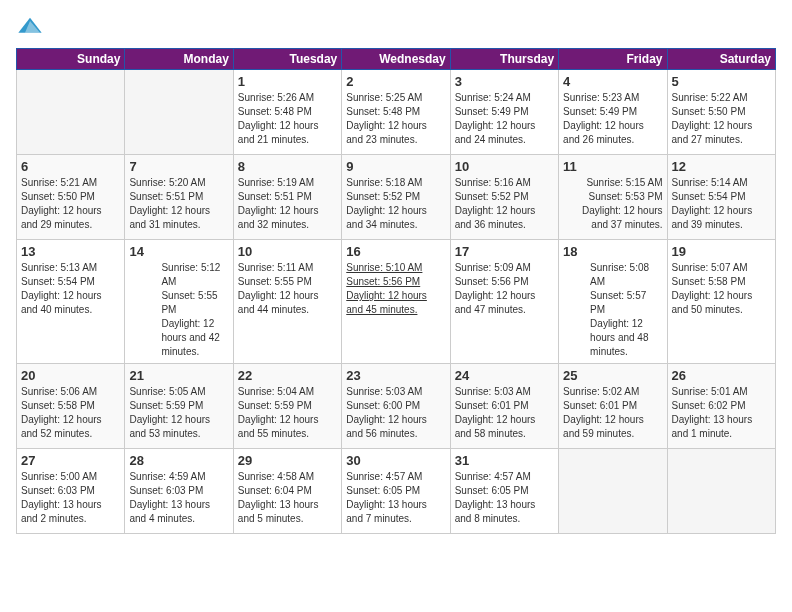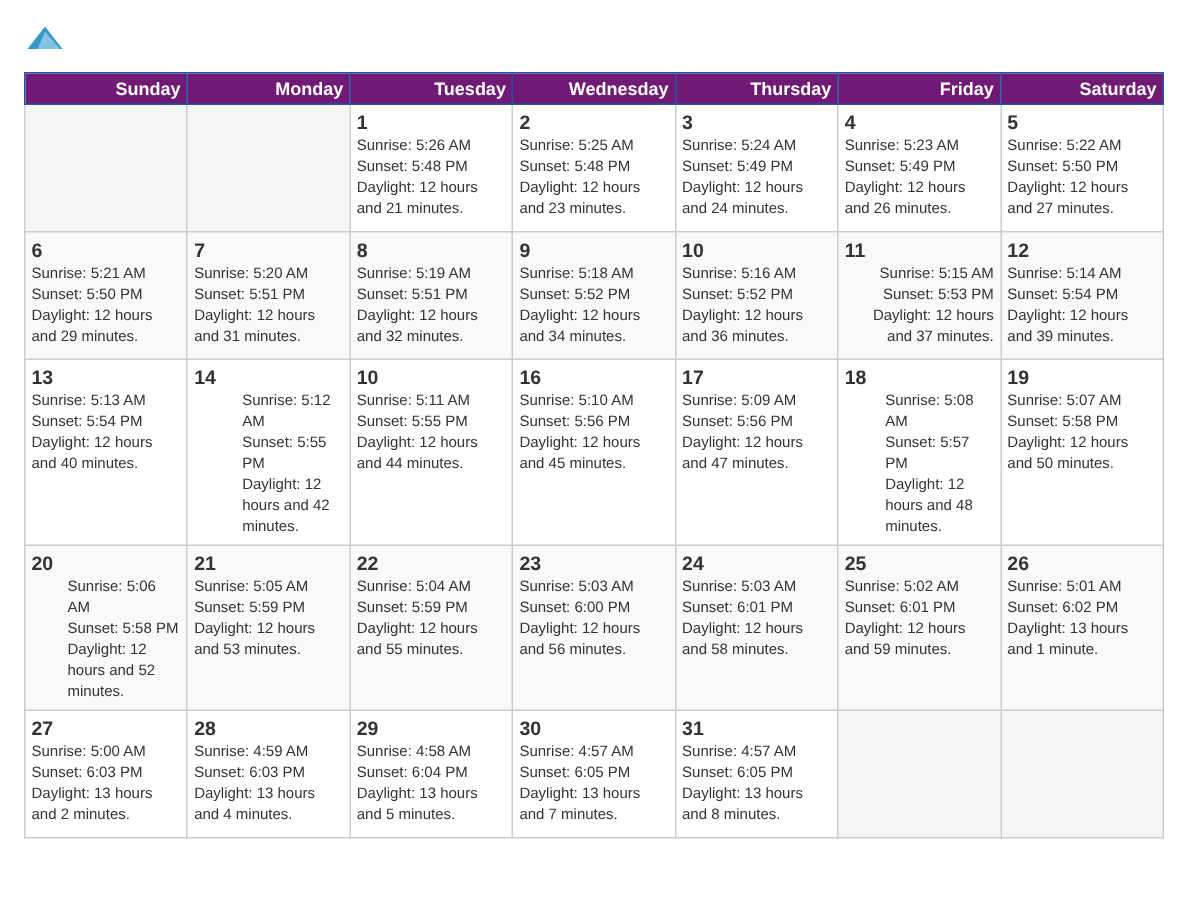--- a/index.html
+++ b/index.html
@@ -214,21 +214,21 @@
 Daylight: 12 hours and 42 minutes.</div>
         </td>
         <td>
           <span class="day-number">10</span>
           <div class="day-info" style="white-space: pre-line;">Sunrise: 5:11 AM
 Sunset: 5:55 PM
 Daylight: 12 hours and 44 minutes.</div>
         </td>
         <td>
           <span class="day-number">16</span>
-          <div class="day-info" style="white-space: pre-line;">Sunrise: 5:10 AM
+          <div class="day-info" style="white-space: pre-line; text-decoration: underline;">Sunrise: 5:10 AM
 Sunset: 5:56 PM
 Daylight: 12 hours and 45 minutes.</div>
         </td>
         <td>
           <span class="day-number">17</span>
           <div class="day-info" style="white-space: pre-line;">Sunrise: 5:09 AM
 Sunset: 5:56 PM
 Daylight: 12 hours and 47 minutes.</div>
         </td>
         <td>
@@ -240,21 +240,21 @@
         <td>
           <span class="day-number">19</span>
           <div class="day-info" style="white-space: pre-line;">Sunrise: 5:07 AM
 Sunset: 5:58 PM
 Daylight: 12 hours and 50 minutes.</div>
         </td>
       </tr>
       <tr>
         <td>
           <span class="day-number">20</span>
-          <div class="day-info" style="white-space: pre-line; margin-left: 24px;">Sunrise: 5:06 AM
+          <div class="day-info" style="white-space: pre-line;">Sunrise: 5:06 AM
 Sunset: 5:58 PM
 Daylight: 12 hours and 52 minutes.</div>
         </td>
         <td>
           <span class="day-number">21</span>
           <div class="day-info" style="white-space: pre-line;">Sunrise: 5:05 AM
 Sunset: 5:59 PM
 Daylight: 12 hours and 53 minutes.</div>
         </td>
         <td>

